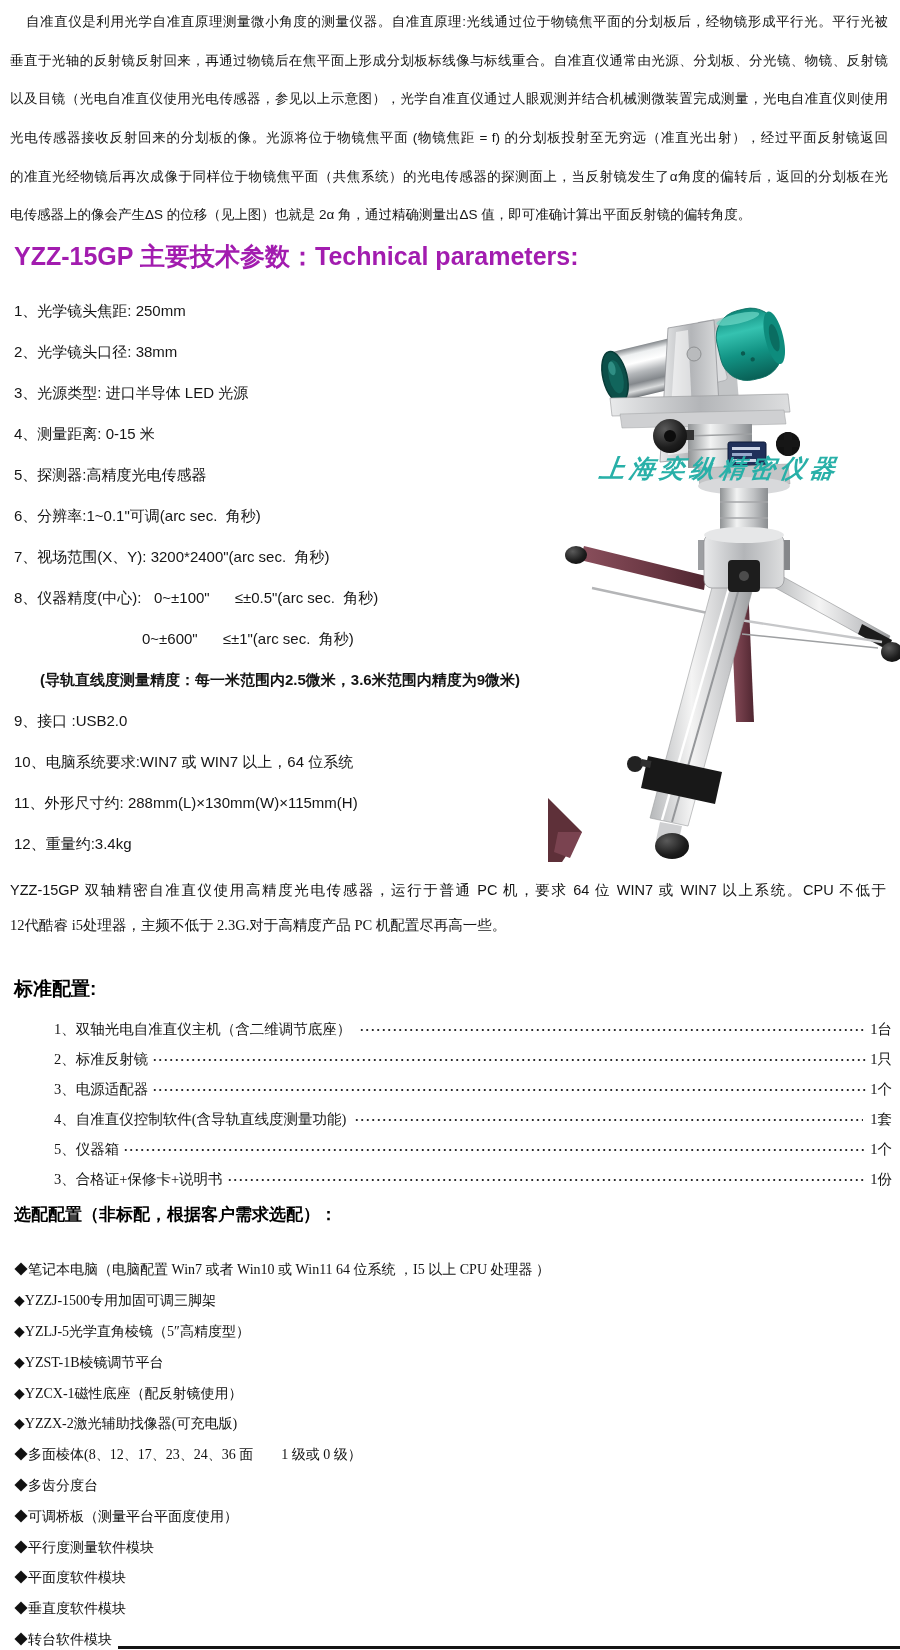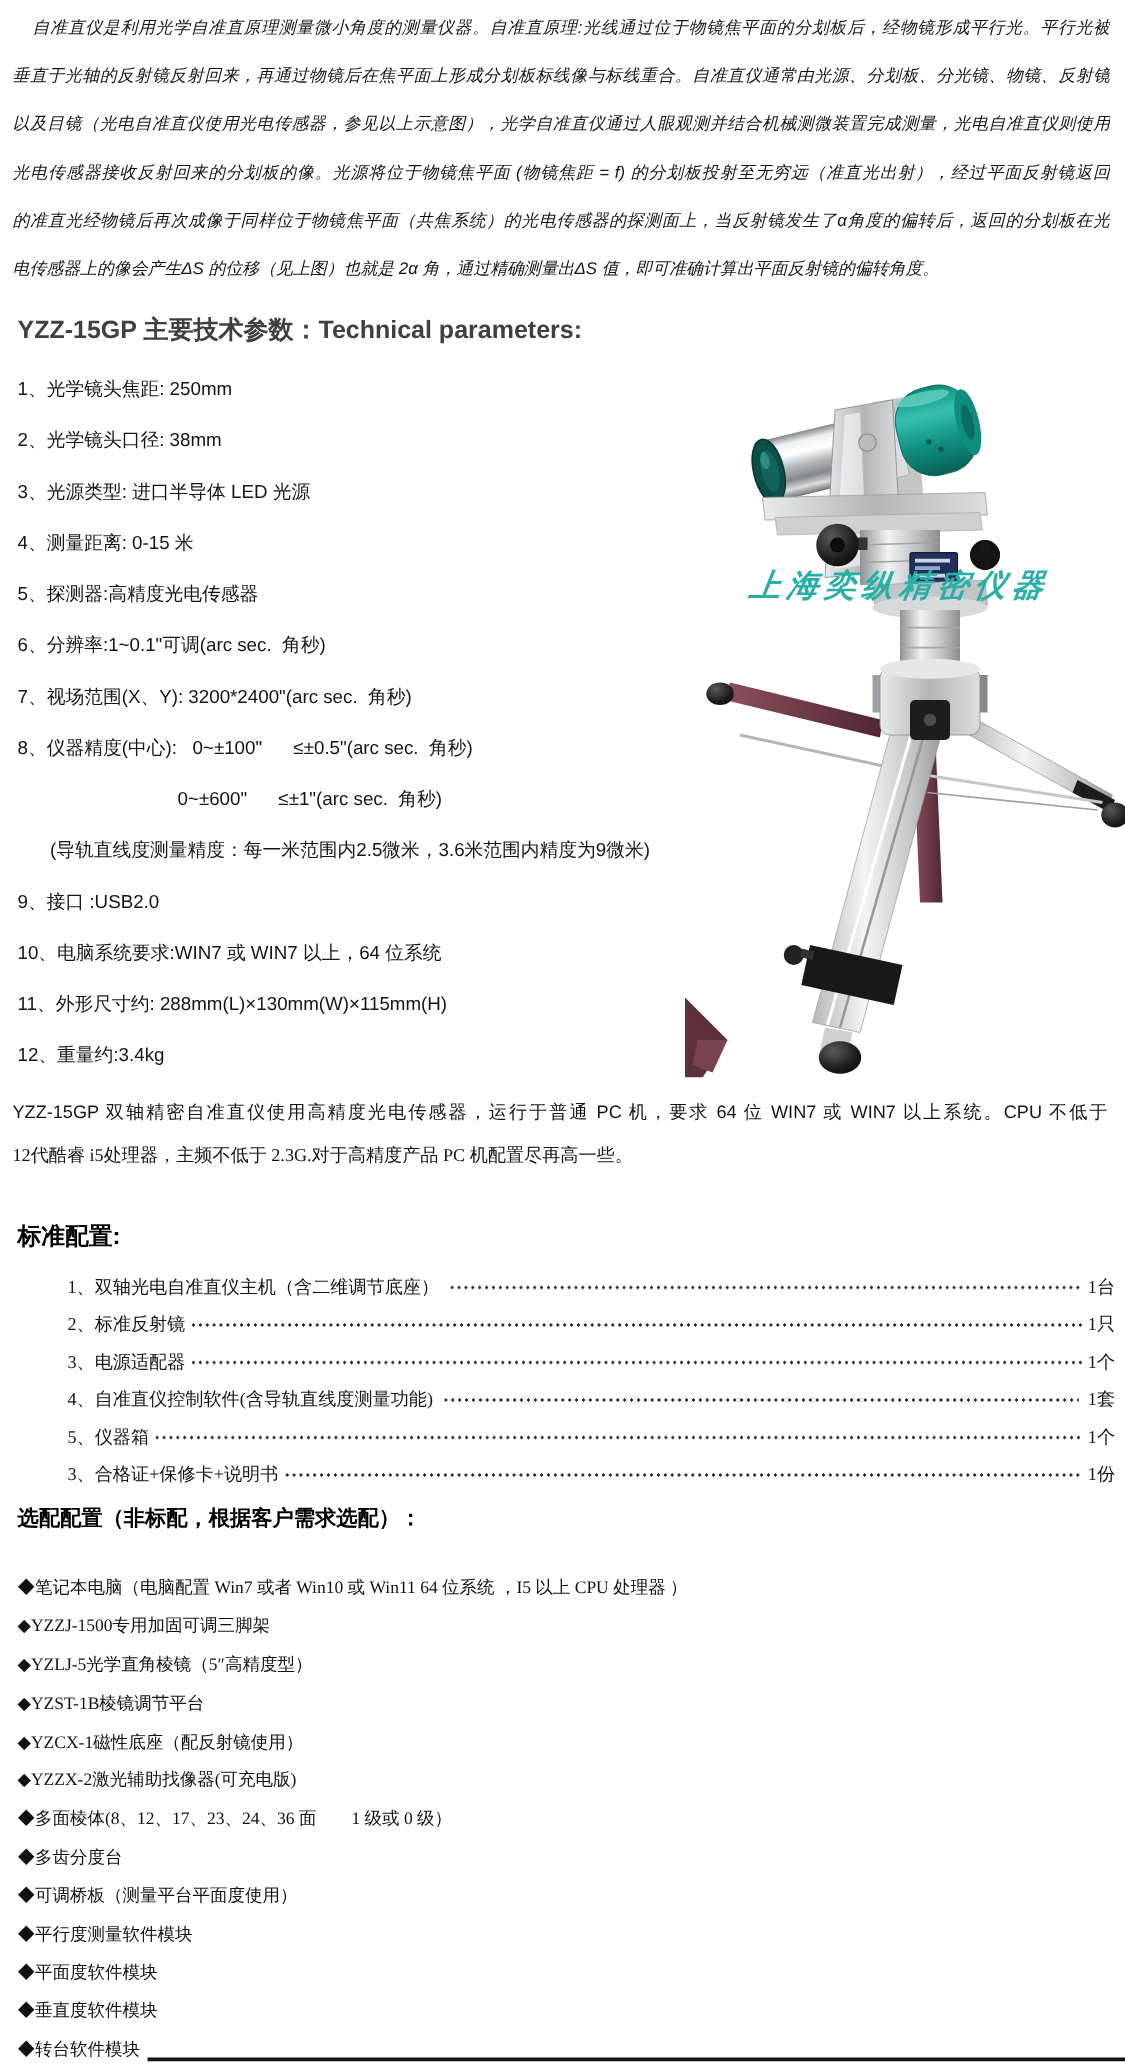--- a/index.html
+++ b/index.html
@@ -3,30 +3,30 @@
 <meta charset="utf-8">
 <style>
   html,body{margin:0;padding:0;background:#ffffff;}
   #page{position:relative;width:900px;height:1650px;background:#ffffff;overflow:hidden;
         font-family:"Liberation Sans",sans-serif;color:#111;}
   .abs{position:absolute;}
 
   
   #intro{left:10px;right:12px;top:3px;font-size:13.5px;color:#141414;}
   #intro .pline{height:38.7px;display:block;line-height:38.7px;text-align:justify;text-align-last:justify;
-                white-space:normal;overflow:hidden;font-style:italic;}
+                white-space:normal;overflow:hidden;}
   #intro .pline.first{text-indent:16px;}
   #intro .pline.last{text-align-last:auto;}
 
   
-  #tech-heading{left:14px;top:250px;font-size:20px;font-weight:bold;color:#404040;}
+  #tech-heading{left:14px;top:240px;font-size:25px;font-weight:bold;color:#a21caf;}
   #tech-list{left:14px;top:291px;width:540px;font-size:15px;color:#151515;}
   #tech-list .trow{height:41px;display:flex;align-items:center;white-space:pre-wrap;}
   #tech-list .trow.sub{padding-left:128px;}
-  #tech-list .trow.note{padding-left:26px;}
+  #tech-list .trow.note{padding-left:26px;font-weight:bold;}
 
   
   #photo{left:548px;top:292px;width:352px;height:570px;}
   #watermark{position:absolute;left:52px;top:160px;width:260px;font-family:"Liberation Serif",serif;
              font-style:italic;font-weight:bold;font-size:25px;letter-spacing:5px;color:#28b0a8;
              transform:skewX(-8deg);white-space:nowrap;}
 
   
   #summary{left:10px;right:14px;top:873px;font-size:14.5px;color:#141414;}
   #summary .pline{height:35px;line-height:35px;display:block;text-align:justify;text-align-last:justify;overflow:hidden;}

